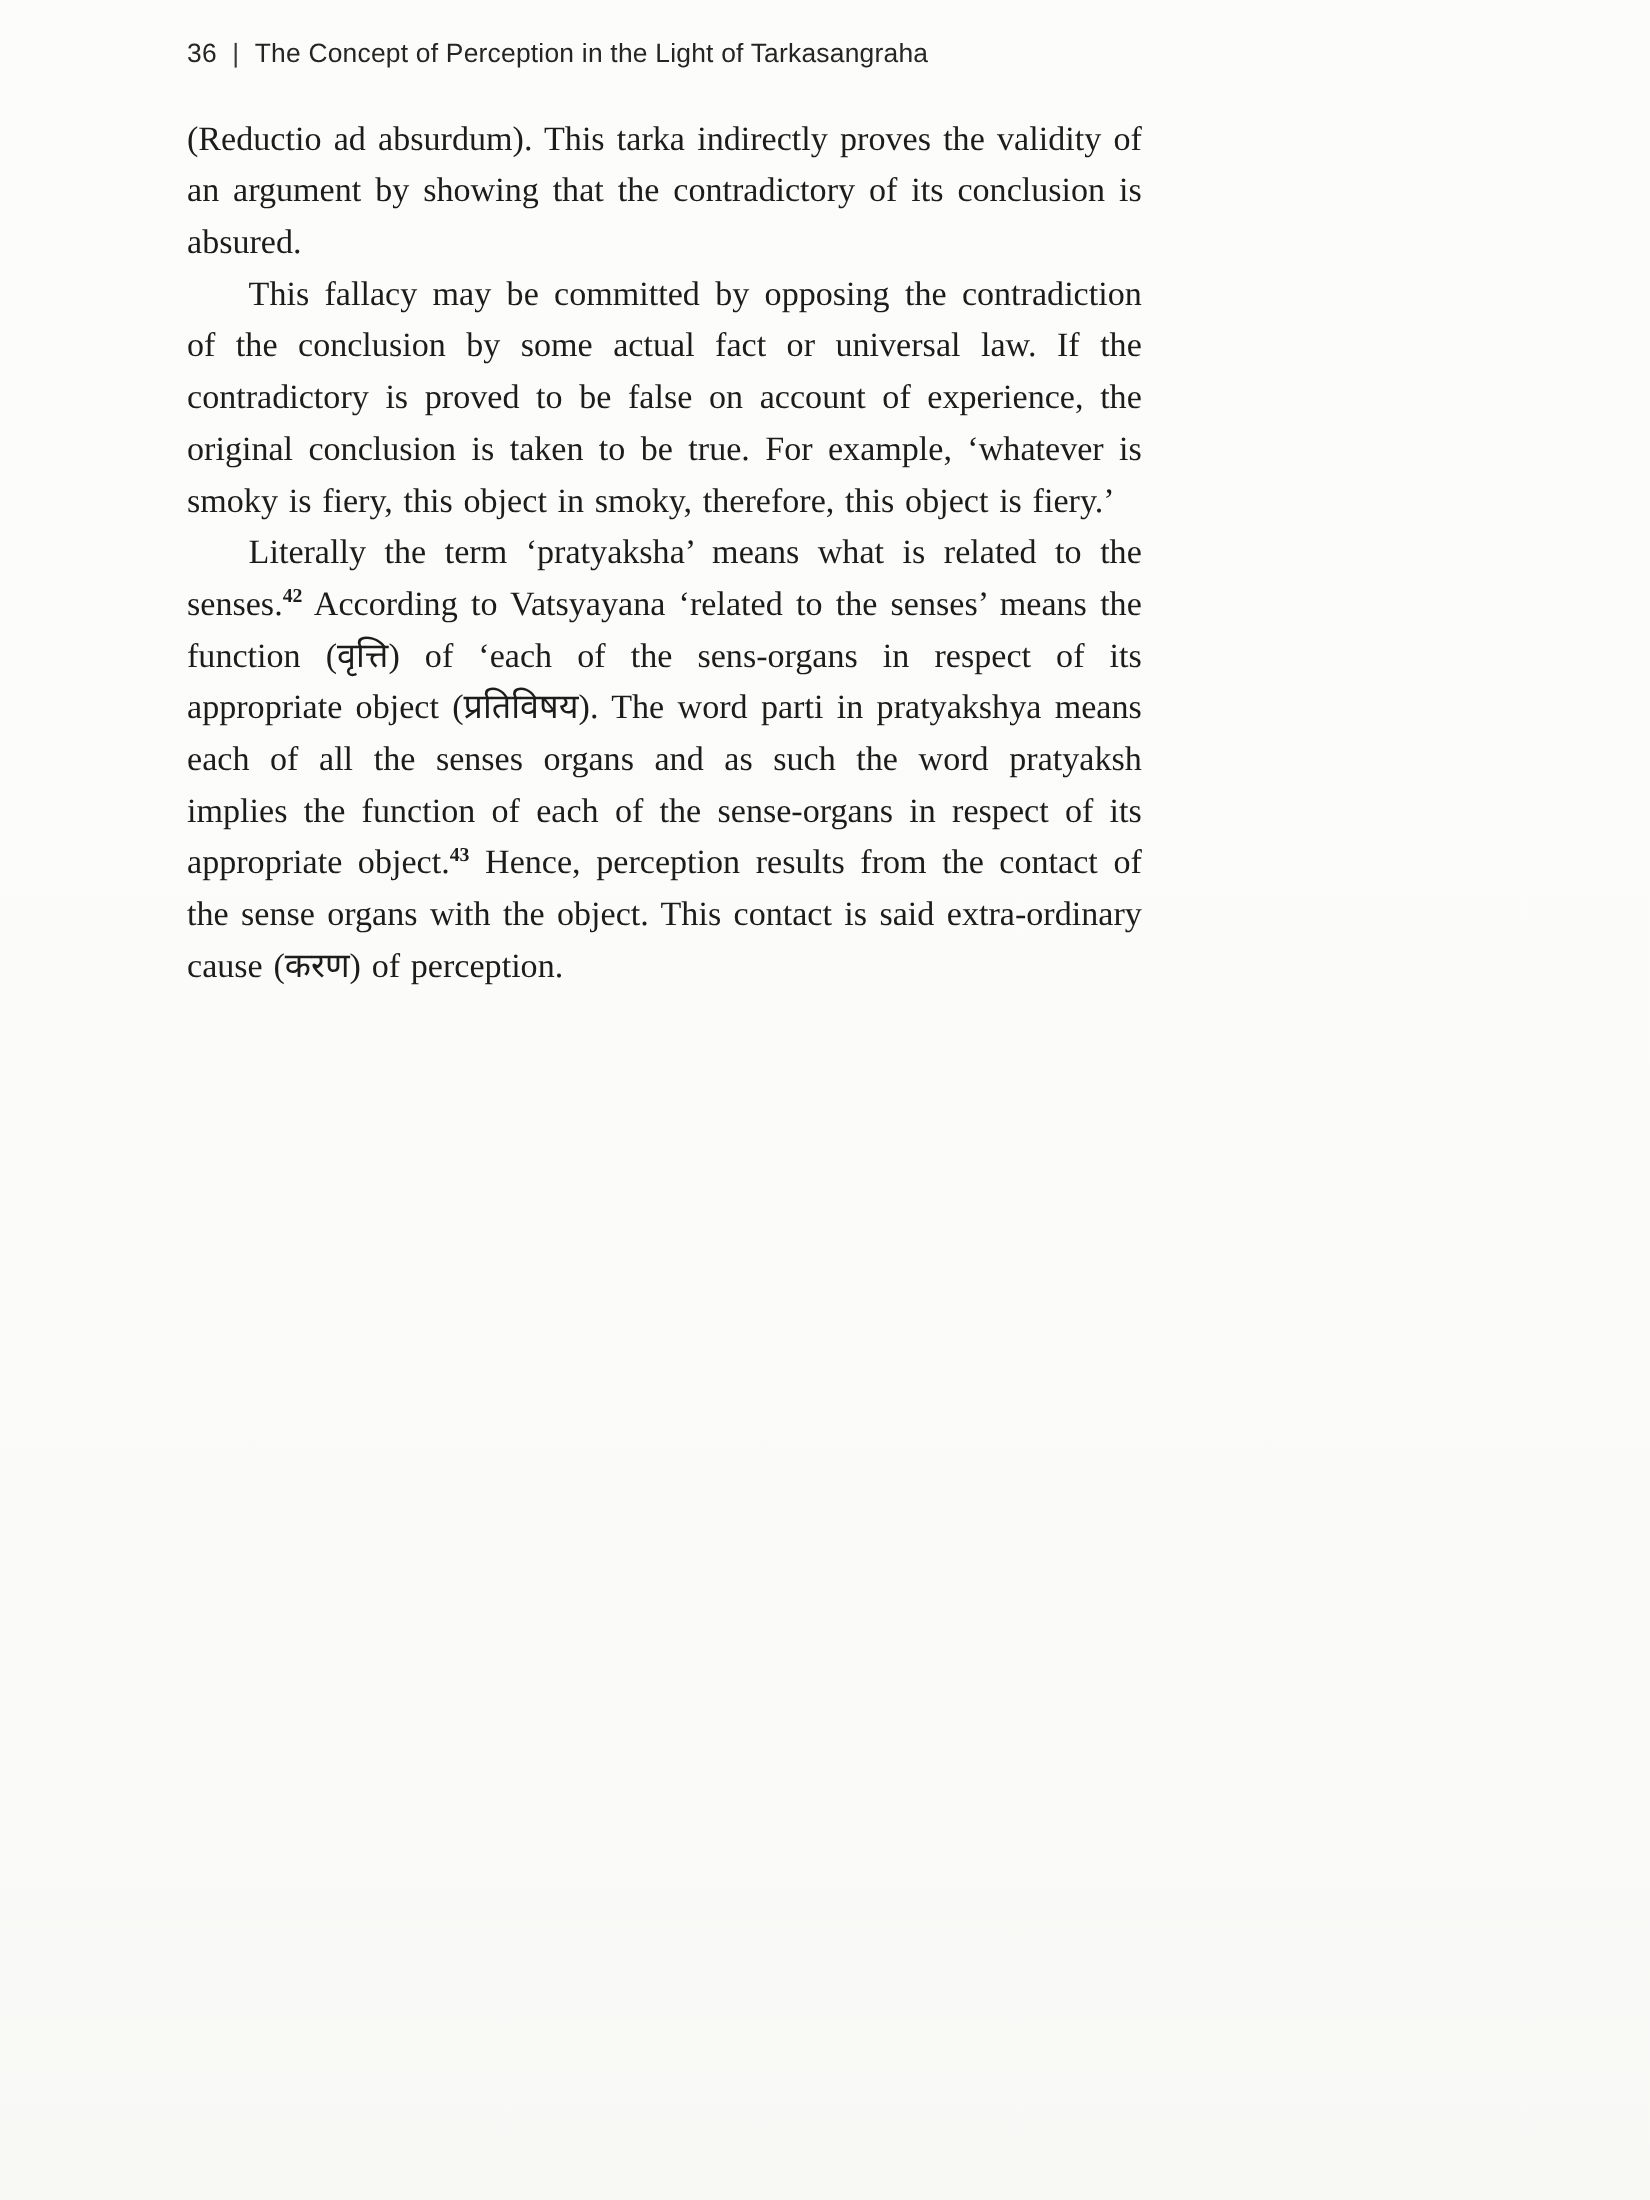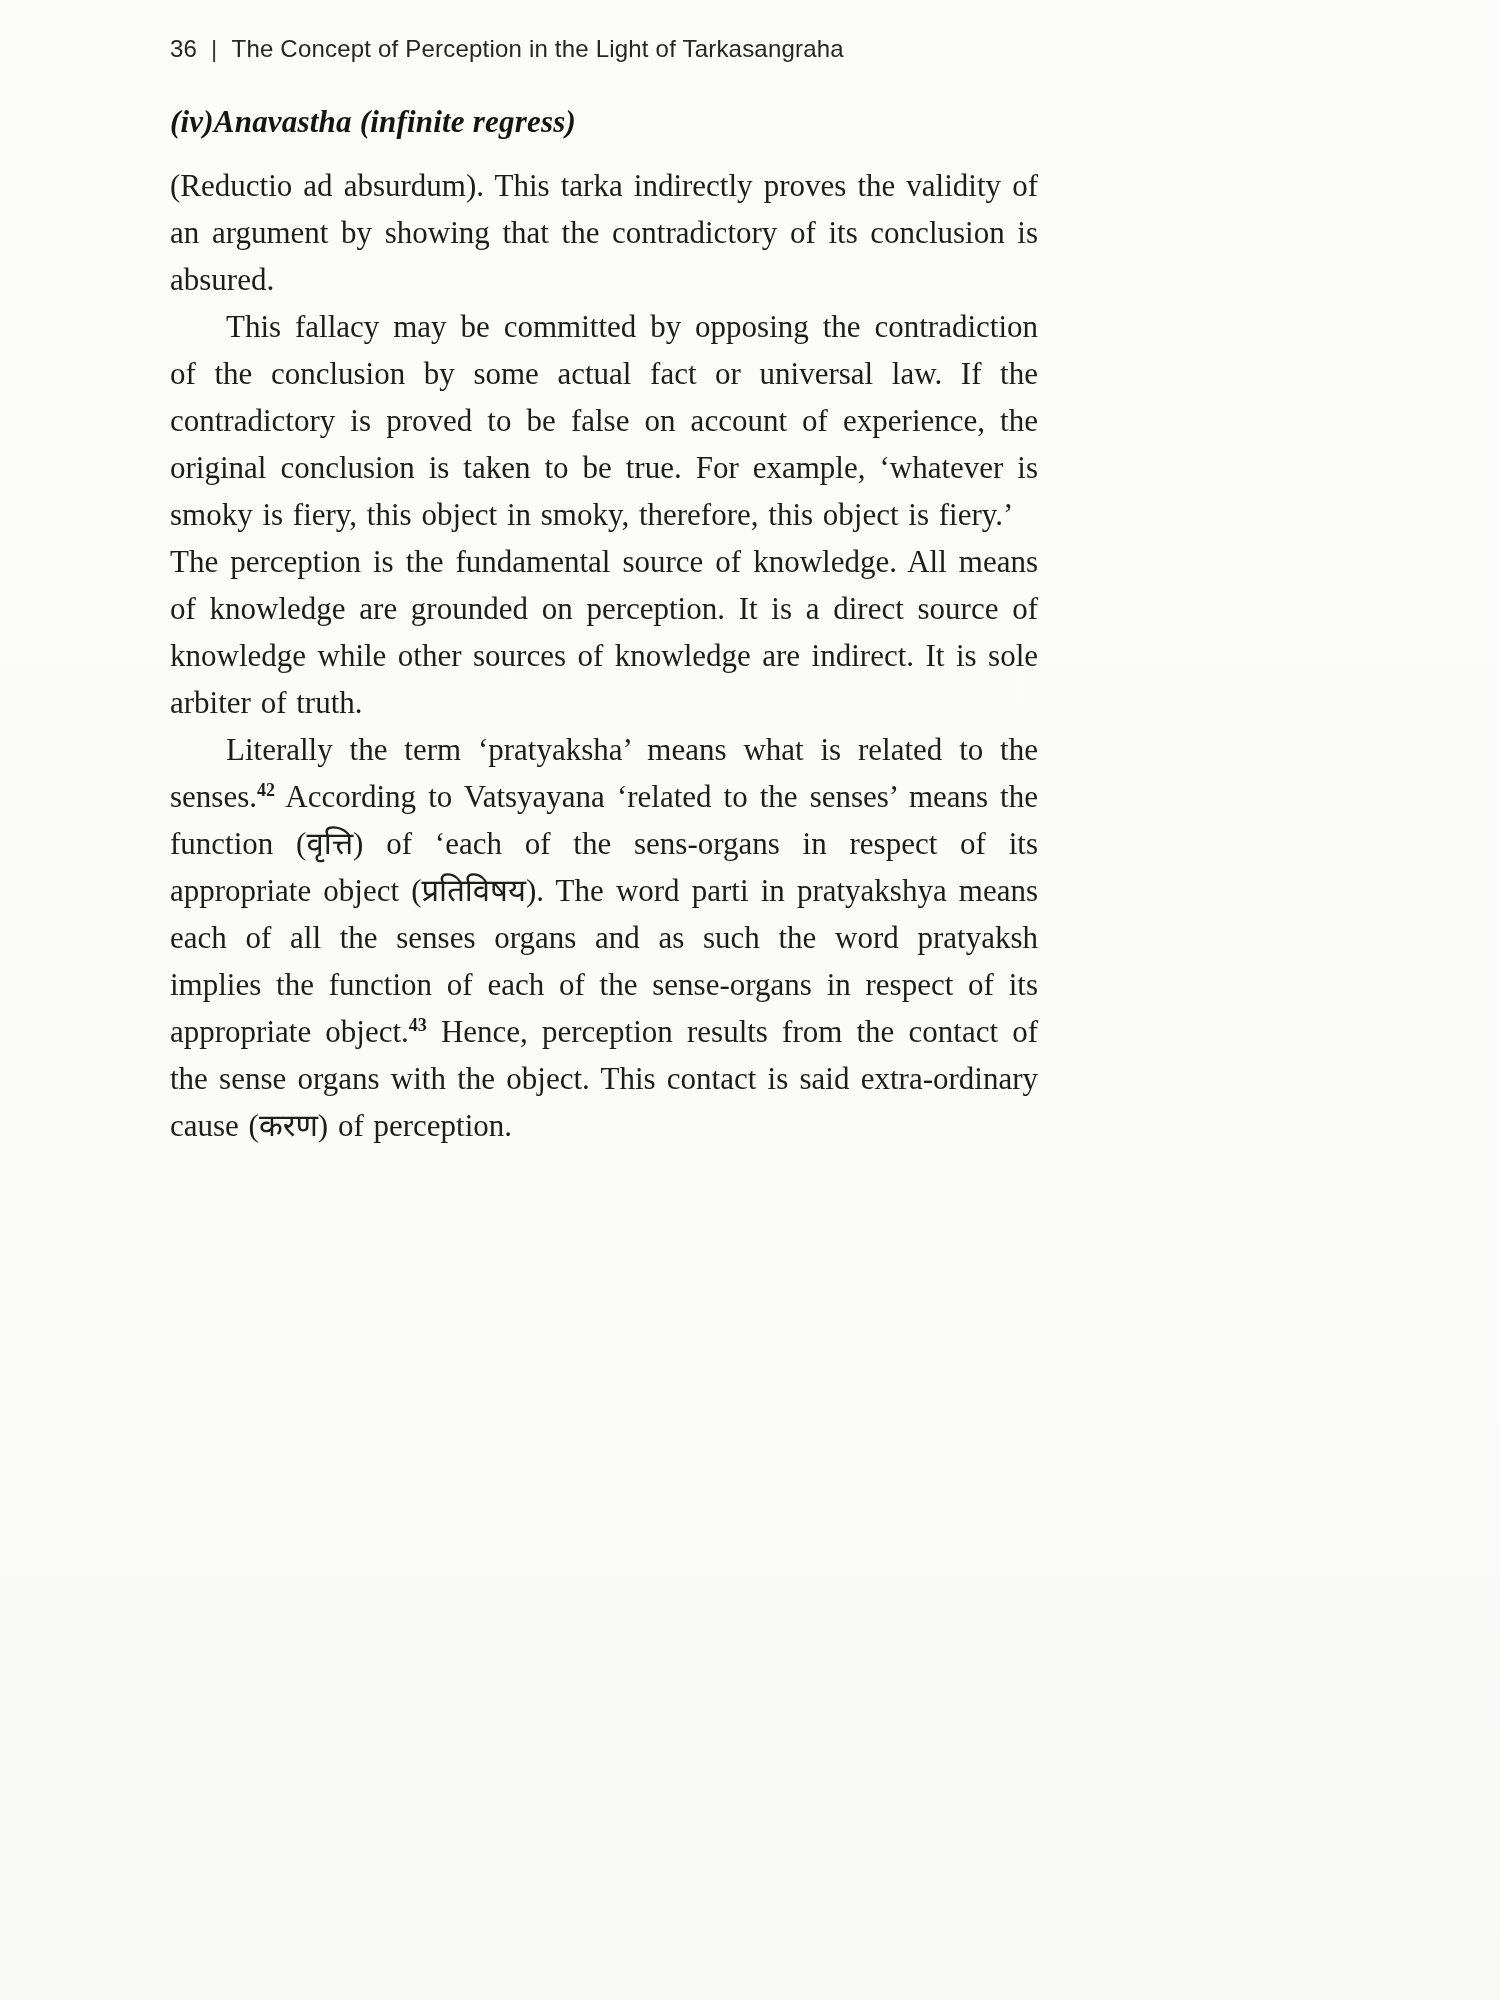--- a/index.html
+++ b/index.html
@@ -61,27 +61,25 @@
 </head>
 <body>
 
 <div class="page">
   <div class="content-col">
 
     <div class="running-header">
       <span>36</span><span class="sep">|</span><span>The Concept of Perception in the Light of Tarkasangraha</span>
     </div>
 
-    <h2 class="subheading italic first">(iv)Anavastha (infinite regress)</h2>
 
 
 
     <p class="body-para">(Reductio ad absurdum). This tarka indirectly proves the validity of an argument by showing that the contradictory of its conclusion is absured.</p>
 
     <p class="body-para indent">This fallacy may be committed by opposing the contradiction of the conclusion by some actual fact or universal law. If the contradictory is proved to be false on account of experience, the original conclusion is taken to be true. For example, ‘whatever is smoky is fiery, this object in smoky, therefore, this object is fiery.’</p>
 
 
-    <p class="body-para">The perception is the fundamental source of knowledge. All means of knowledge are grounded on perception. It is a direct source of knowledge while other sources of knowledge are indirect. It is sole arbiter of truth.</p>
 
     <p class="body-para indent"><span>Literally the term ‘pratyaksha’ means what is related to the senses.</span><sup class="footnote-ref">42</sup><span> According to Vatsyayana ‘related to the senses’ means the function (वृत्ति) of ‘each of the sens-organs in respect of its appropriate object (प्रतिविषय). The word parti in pratyakshya means each of all the senses organs and as such the word pratyaksh implies the function of each of the sense-organs in respect of its appropriate object.</span><sup class="footnote-ref">43</sup><span> Hence, perception results from the contact of the sense organs with the object. This contact is said extra-ordinary cause (करण) of perception.</span></p>
 
   </div>
 </div>
 
 </body></html>

